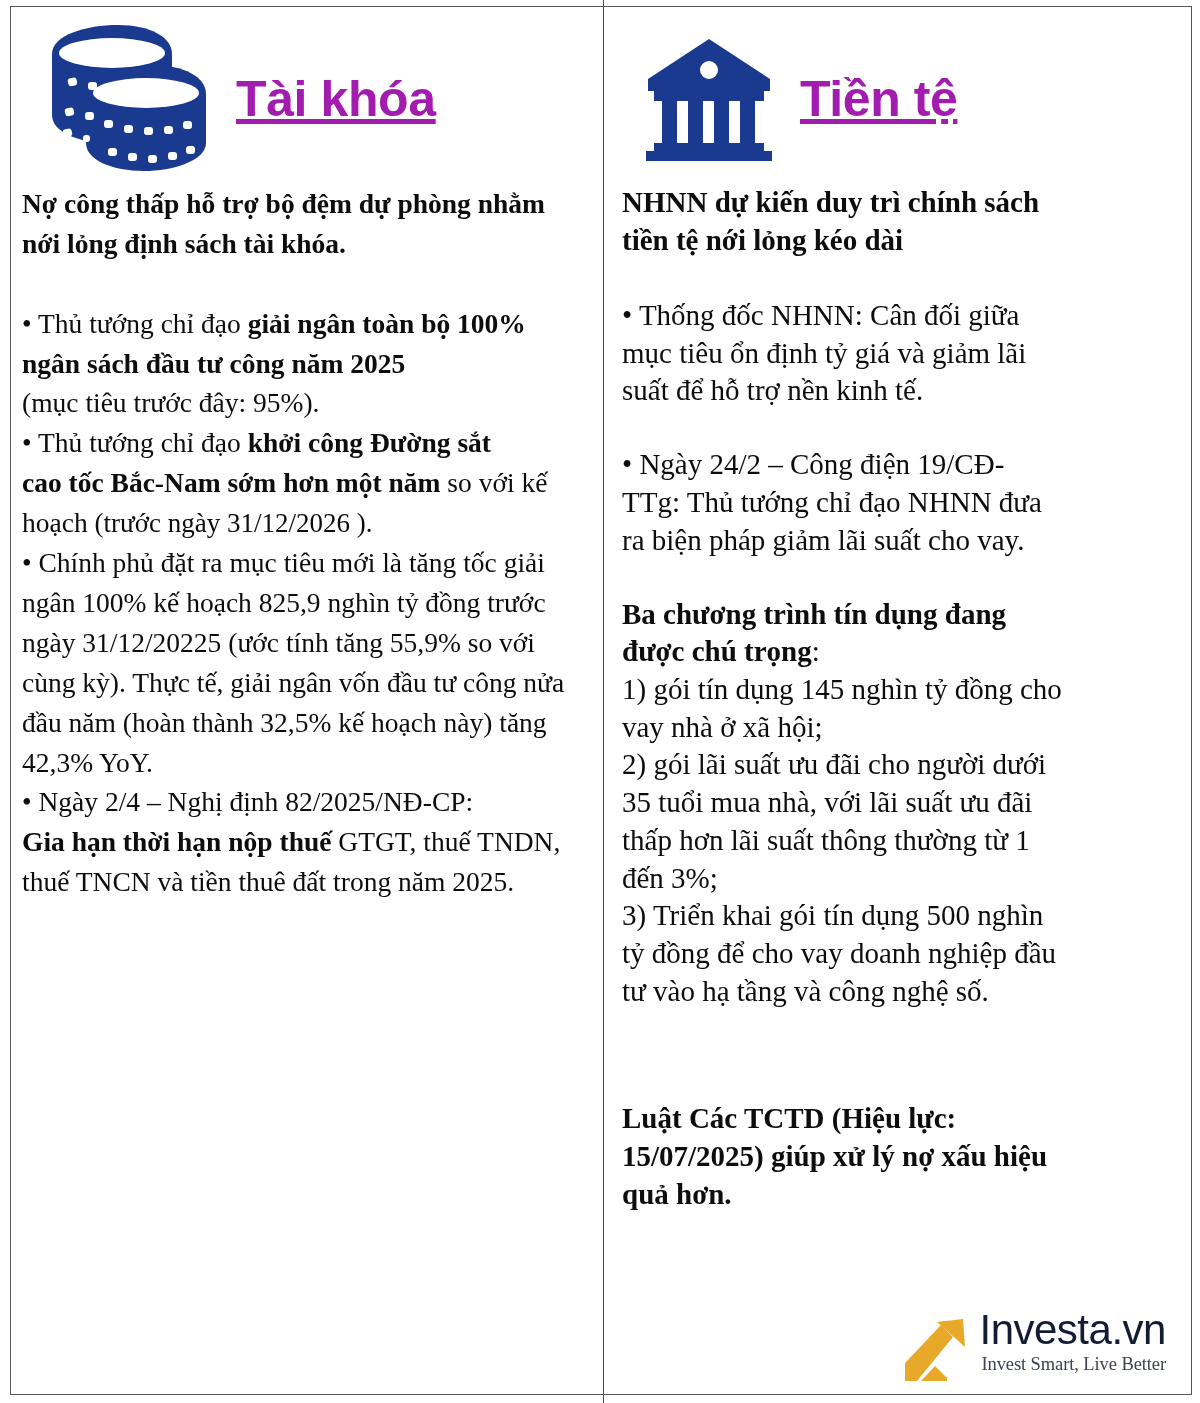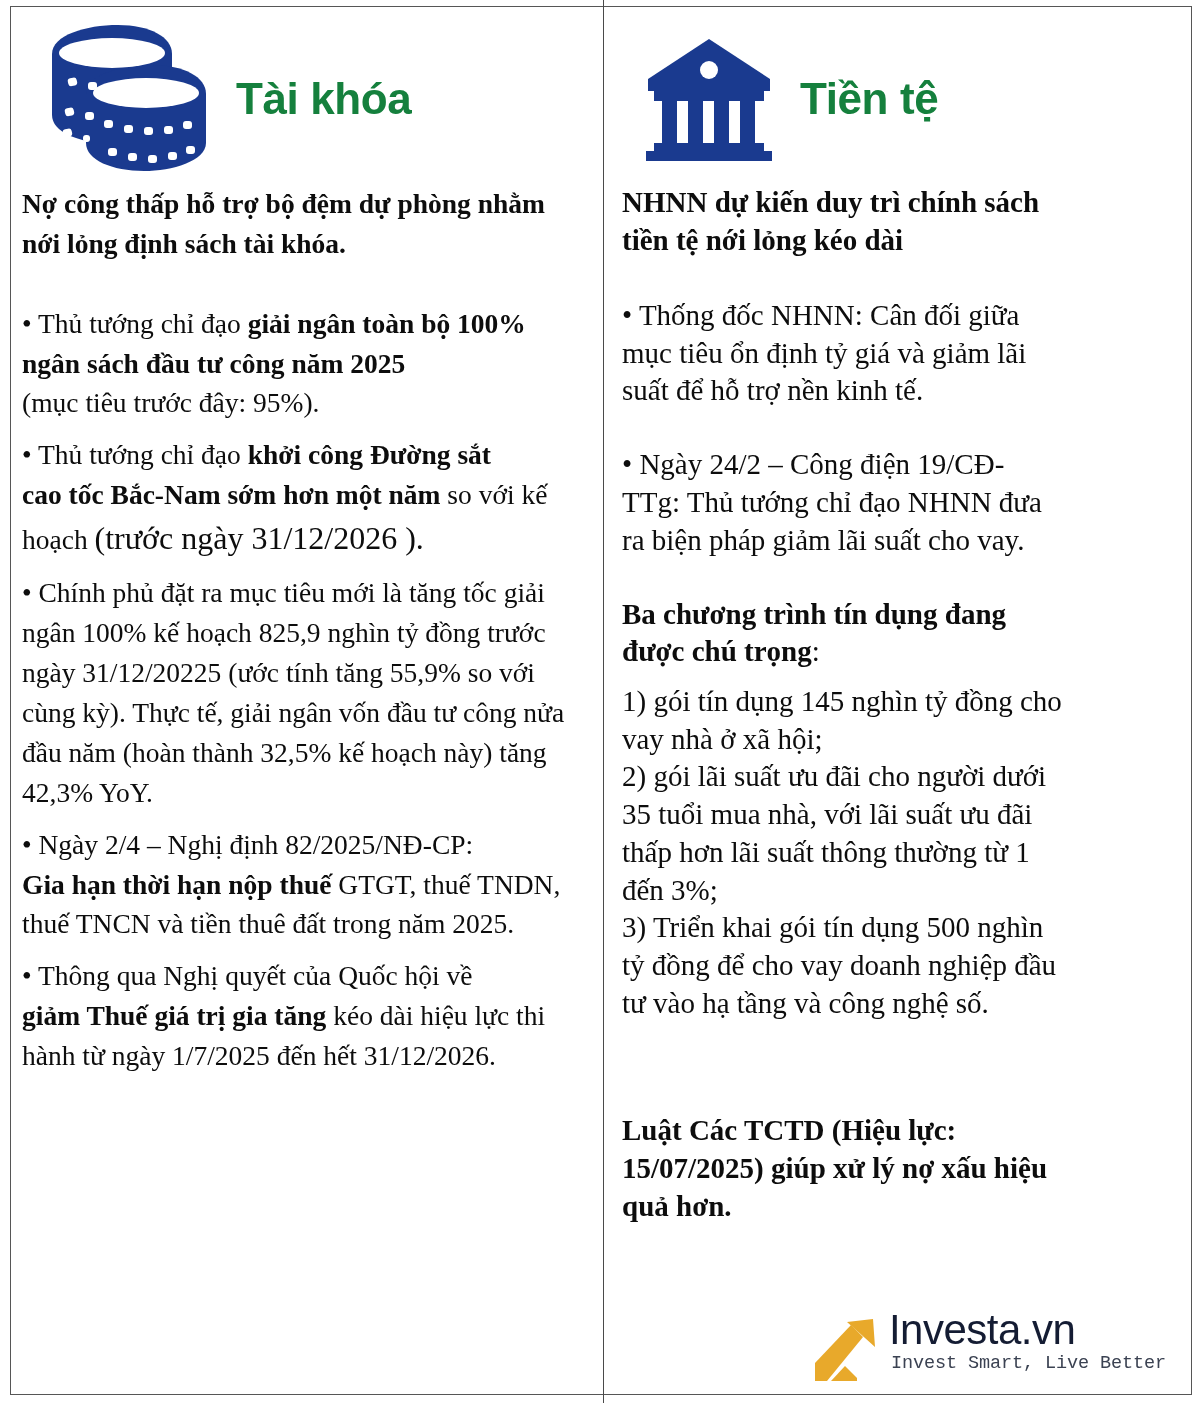--- a/index.html
+++ b/index.html
@@ -60,51 +60,52 @@
     height: 170px;
     gap: 18px;
   }
   .panel-header.right-head { height: 170px; padding-left: 22px; gap: 26px; }
 
   .icon-wrap { flex: 0 0 auto; display: block; line-height: 0; }
 
   .panel-title {
     font-family: "Liberation Sans", "DejaVu Sans", sans-serif;
     font-weight: 700;
-    font-size: 44px;
+    font-size: 50px;
     letter-spacing: -0.4px;
-    color: #15803d;
+    color: #a21caf;
     line-height: 1;
     white-space: nowrap;
+    text-decoration: underline;
   }
 
   
   .body-text {
     font-family: "Liberation Serif", "DejaVu Serif", serif;
     color: #0d0d0d;
   }
 
   .col-left .body-text  { font-size: 27.5px; line-height: 1.45; }
   .col-right .body-text { font-size: 29px; line-height: 1.30; }
 
   .para {
     margin: 0;
     padding: 0;
   }
-  .para + .para { margin-top: 12px; }
+  .para + .para { margin-top: 0; }
 
   .para.lead {
     font-weight: 700;
     margin-bottom: 1.45em;
   }
   .col-right .para.lead { margin-bottom: 1.30em; }
 
   .para.gap-before { margin-top: 1.25em; }
   .para.gap-before-xl { margin-top: 3.1em; }
-  .small { font-size: 32px; }
+  .small { font-size: 27px; }
 
   
   .logo {
     position: absolute;
     right: 34px;
     bottom: 20px;
     display: flex;
     align-items: flex-start;
     gap: 6px;
   }
@@ -112,21 +113,21 @@
   .logo-text-block { display: flex; flex-direction: column; line-height: 1; }
   .logo-name {
     font-family: "Liberation Sans", "DejaVu Sans", sans-serif;
     font-size: 42px;
     font-weight: 400;
     color: #141c33;
     letter-spacing: -0.5px;
     line-height: 1.02;
   }
   .logo-tagline {
-    font-family: Liberation Mono, monospace;
+    font-family: Liberation Serif, serif;
     font-size: 18.5px;
     font-weight: 400;
     color: #3b4252;
     letter-spacing: -0.1px;
     margin-top: 3px;
     padding-left: 2px;
   }
 </style>
 </head>
 <body>
@@ -191,21 +192,20 @@
         <span class="panel-title">Tài khóa</span>
       </div>
 
       <div class="body-text">
         <p class="para lead">Nợ công thấp hỗ trợ bộ đệm dự phòng nhằm nới lỏng định sách tài khóa.</p>
         <div>
             <p class="para gap-before">• Thủ tướng chỉ đạo <span style="font-weight: 700;">giải ngân toàn bộ 100% ngân sách đầu tư công năm 2025</span><br>(mục tiêu trước đây: 95%).</p>
             <p class="para ">• Thủ tướng chỉ đạo <span style="font-weight: 700;">khởi công Đường sắt</span><br><span style="font-weight: 700;">cao tốc Bắc-Nam sớm hơn một năm</span> so với kế hoạch <span class="small">(trước ngày 31/12/2026 ).</span></p>
             <p class="para ">• Chính phủ đặt ra mục tiêu mới là tăng tốc giải ngân 100% kế hoạch 825,9 nghìn tỷ đồng trước ngày 31/12/20225 (ước tính tăng 55,9% so với cùng kỳ). Thực tế, giải ngân vốn đầu tư công nửa đầu năm (hoàn thành 32,5% kế hoạch này) tăng 42,3% YoY.</p>
             <p class="para ">• Ngày 2/4 – Nghị định 82/2025/NĐ-CP:<br><span style="font-weight: 700;">Gia hạn thời hạn nộp thuế</span> GTGT, thuế TNDN, thuế TNCN và tiền thuê đất trong năm 2025.</p>
-            <p class="para ">• Thông qua Nghị quyết của Quốc hội về<br><span style="font-weight: 700;">giảm Thuế giá trị gia tăng</span> kéo dài hiệu lực thi hành từ ngày 1/7/2025 đến hết 31/12/2026.</p>
           </div>
       </div>
     </div>
 
     <div class="col col-right">
 
       <div class="panel-header right-head">
         <span class="icon-wrap">
           <svg width="130" height="128" viewBox="0 0 130 128" aria-hidden="true">
             <g fill="#1a3a8f">

